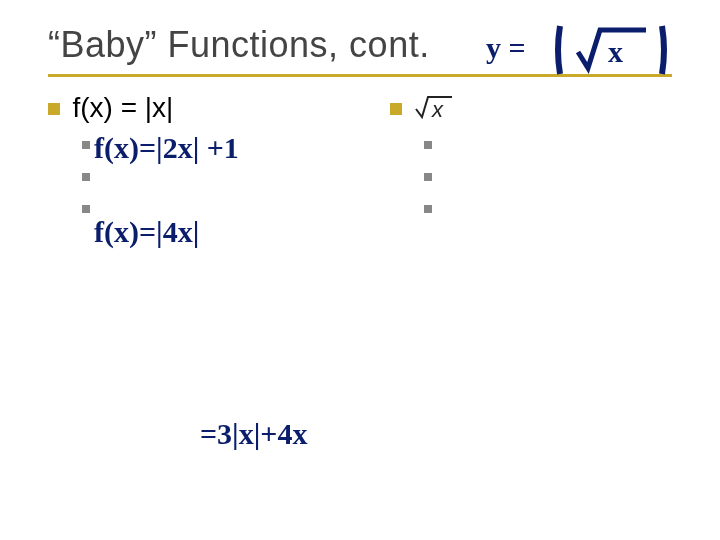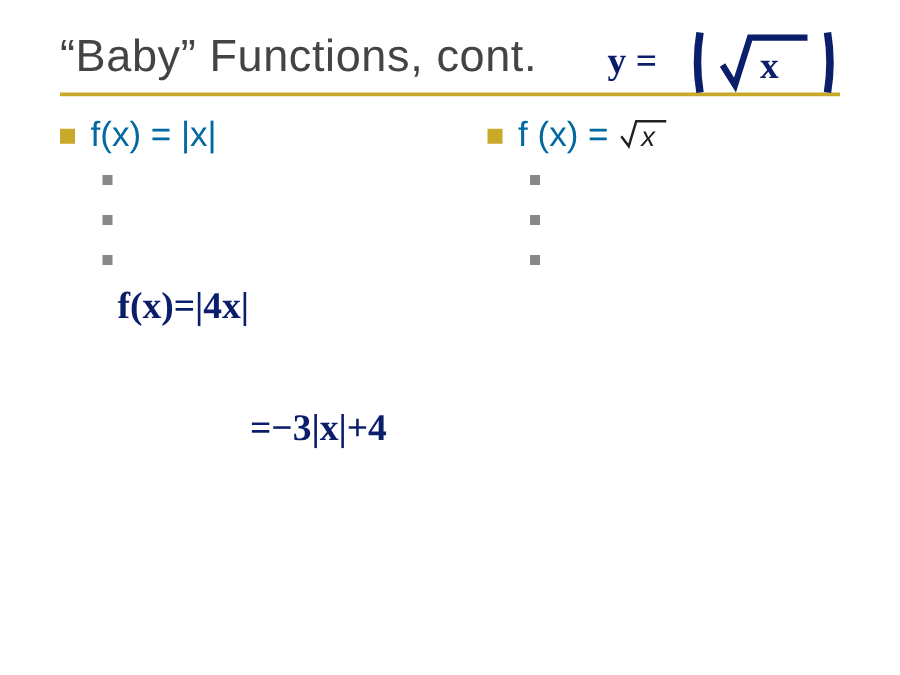--- a/index.html
+++ b/index.html
@@ -5,21 +5,21 @@
 html,body{margin:0;padding:0;width:720px;height:540px;background:#fff;font-family:Arial,Helvetica,sans-serif;overflow:hidden}
 .slide{position:relative;width:720px;height:510px}
 .title-wrap{position:absolute;left:48px;top:24px;right:48px}
 .title{font-size:36px;color:#444;letter-spacing:0.5px;font-weight:400}
 .title-underline{height:3px;background:#c9a92a;margin-top:8px;width:100%}
 .col{position:absolute;top:92px}
 .col.left{left:48px;width:320px}
 .col.right{left:390px;width:280px}
 .sq{display:inline-block;width:12px;height:12px;background:#c9a92a;margin-right:8px;vertical-align:2px}
 .sq.small{width:8px;height:8px;background:#888;vertical-align:3px}
-.func-text{font-size:28px;color:#0369a1;display:inline-block}
+.func-text{font-size:28px;color:#000000;display:inline-block}
 .sub-row{margin-left:34px;margin-top:14px}
 .sqrt-svg{vertical-align:-4px}
 .hand{position:absolute;pointer-events:none}
 .hand svg{overflow:visible}
 .hand text{font-family:'Comic Sans MS','Segoe Script',cursive;fill:#0b1e6b;font-size:30px;font-weight:600}
 </style>
 </head>
 <body>
 
 <div class="slide">
@@ -36,21 +36,21 @@
     </div>
     <div class="sub-row"><span class="sq small"></span></div>
     <div class="sub-row"><span class="sq small"></span></div>
     <div class="sub-row"><span class="sq small"></span></div>
   </div>
 
   <div class="col right">
     <div>
       <span class="sq"></span>
       <span class="func-text">
-        <span>f (x) = </span><svg class="sqrt-svg" width="40" height="28">
+        <svg class="sqrt-svg" width="40" height="28">
             <path d="M2 16 L8 24 L14 4 L38 4" stroke="#222" stroke-width="2" fill="none"></path>
             <text x="18" y="24" font-size="22" fill="#222" font-style="italic">x</text>
           </svg>
       </span>
     </div>
     <div class="sub-row"><span class="sq small"></span></div>
     <div class="sub-row"><span class="sq small"></span></div>
     <div class="sub-row"><span class="sq small"></span></div>
   </div>
 
@@ -60,26 +60,31 @@
 
       <path d="M74 6 Q70 30 74 54" stroke="#0b1e6b" stroke-width="6" fill="none"></path>
 
       <path d="M92 32 L102 48 L114 10 L160 10" stroke="#0b1e6b" stroke-width="5" fill="none"></path>
       <text x="122" y="42">x</text>
 
       <path d="M176 6 Q180 30 176 54" stroke="#0b1e6b" stroke-width="6" fill="none"></path>
     </svg>
   </div>
 
-  <div class="hand" style="left:94px;top:224px">
+  <div class="hand" style="left:94px;top:128px">
+    <svg width="280" height="40">
+        <text x="0" y="30">f(x)=|2x| +1</text>
+      </svg>
+  </div>
+  <div class="hand" style="left:94px;top:212px">
     <svg width="280" height="40">
         <text x="0" y="30">f(x)=|4x|</text>
       </svg>
   </div>
 
 
-  <div class="hand" style="left:200px;top:320px">
-    <svg width="260" height="44">
-        <text x="0" y="32">=−3|x|+4</text>
+  <div class="hand" style="left:200px;top:412px">
+    <svg width="280" height="44">
+        <text x="0" y="32">=3|x|+4x</text>
       </svg>
   </div>
 
 </div>
 
 </body></html>

